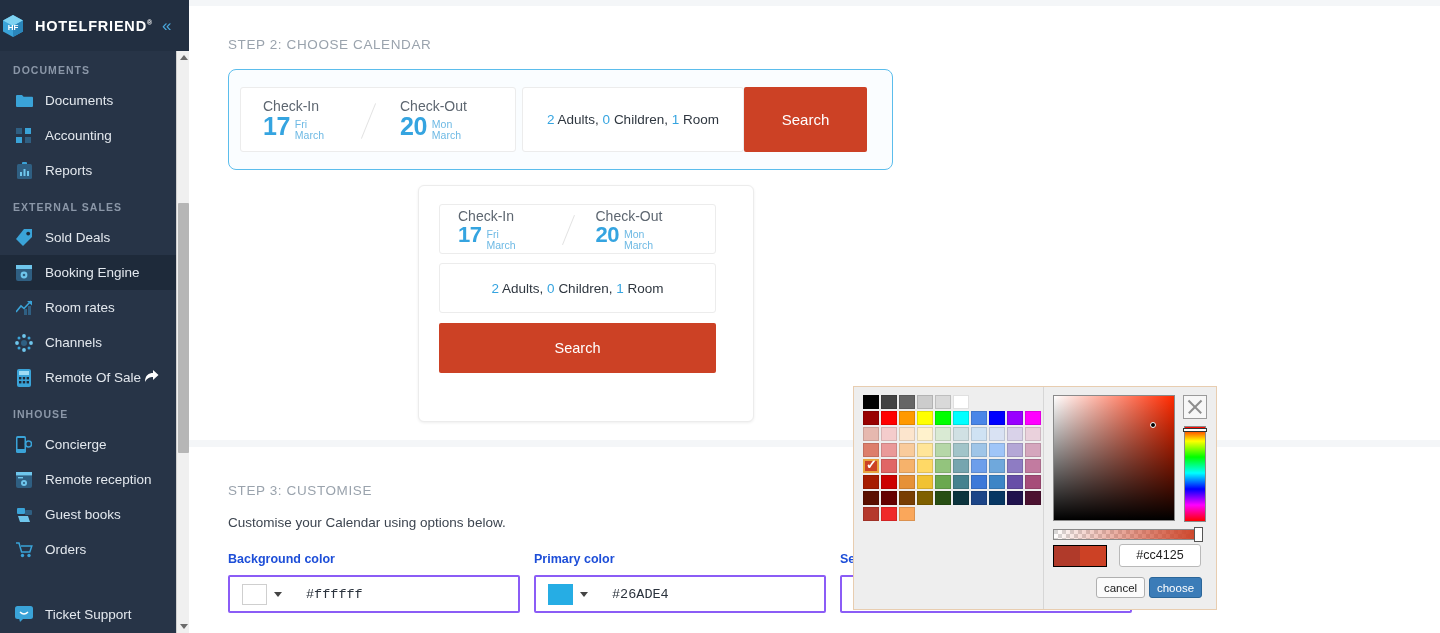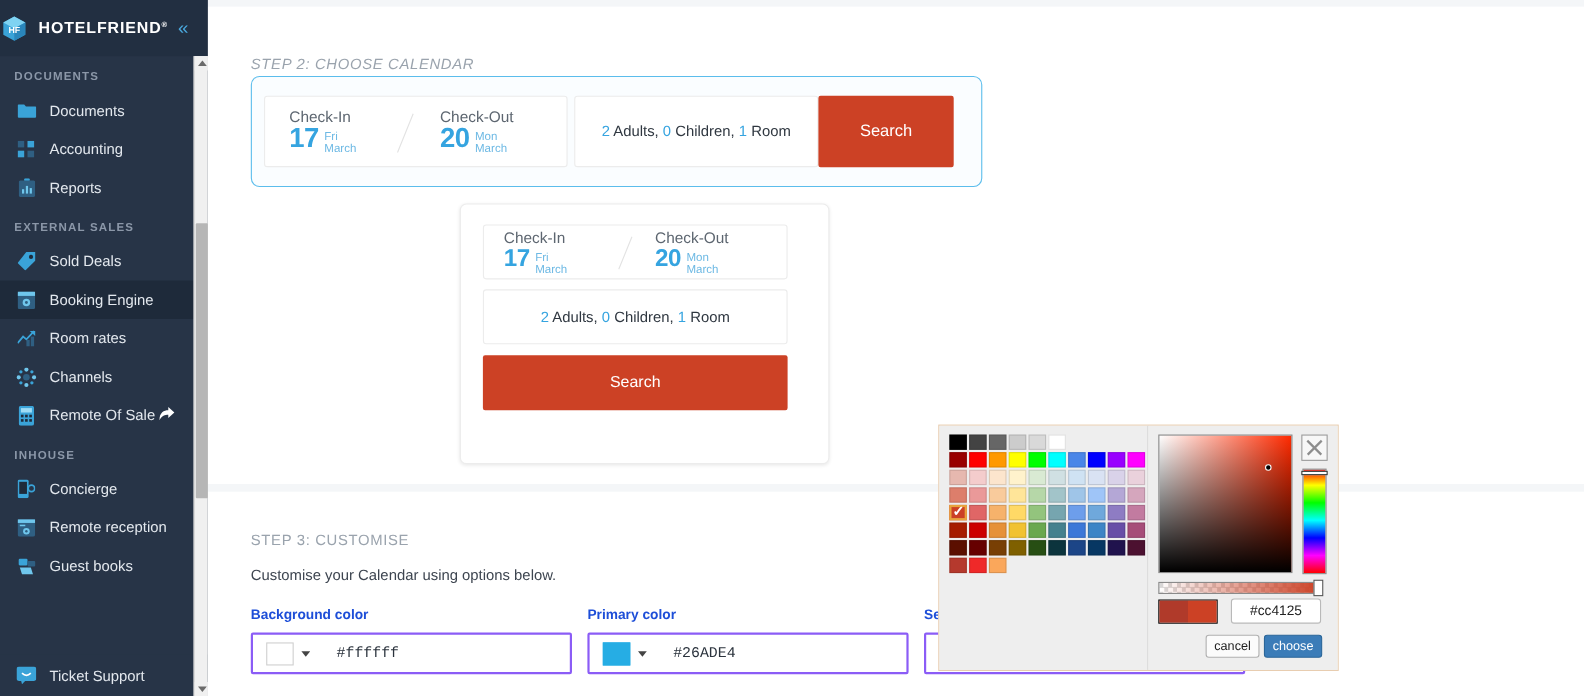--- a/index.html
+++ b/index.html
@@ -88,21 +88,21 @@
     overflow: hidden;
   }
   .card { background: #ffffff; width: 1251px; }
   #card1 { position: absolute; top: 6px; left: 0; height: 434px; }
   #card2 { position: absolute; top: 447px; left: 0; height: 186px; }
 
   .step-title {
     color: #9aa3ad; font-size: 13.5px; letter-spacing: 0.6px;
     position: absolute;
   }
-  #step2title { left: 39px; top: 45px; font-style: italic; }
+  #step2title { left: 39px; top: 31px; }
   #step3title { left: 39px; top: 36px; }
   #step3desc {
     position: absolute; left: 39px; top: 68px;
     color: #3d4550; font-size: 13.5px;
   }
 
   
   #w1 {
     position: absolute; left: 39px; top: 63px;
     width: 665px; height: 101px;
@@ -420,20 +420,30 @@
       </div>
       <div class="nav-item">
         <span class="ico">
             <svg width="17" height="16" viewBox="0 0 17 16">
               <rect x="1" y="1" width="8" height="6" rx="1" fill="#3aa3d8"></rect>
               <rect x="9" y="3" width="7" height="5" rx="1" fill="#2f5f82"></rect>
               <path d="M2 9 L12 9 L14 15 L4 15z" fill="#6fc6ec"></path>
             </svg>
           </span>
         <span class="lbl">Guest books</span>
+      </div>
+      <div class="nav-item">
+        <span class="ico">
+            <svg width="17" height="16" viewBox="0 0 17 16">
+              <path d="M0 1h3l2.6 9h8.2l2-6H5" stroke="#3aa3d8" stroke-width="1.5" fill="none"></path>
+              <circle cx="6.5" cy="13.5" r="1.7" fill="#3aa3d8"></circle>
+              <circle cx="13" cy="13.5" r="1.7" fill="#3aa3d8"></circle>
+            </svg>
+          </span>
+        <span class="lbl">Orders</span>
       </div>
 
       <div class="nav-item ticket">
         <span class="ico">
             <svg width="18" height="16" viewBox="0 0 18 16">
               <rect x="0" y="0" width="18" height="13" rx="2.5" fill="#3aa3d8"></rect>
               <polygon points="4,12 9,12 5,16" fill="#3aa3d8"></polygon>
               <path d="M5 6 Q9 10 13 6" stroke="#ffffff" stroke-width="1.5" fill="none"></path>
             </svg>
           </span>

